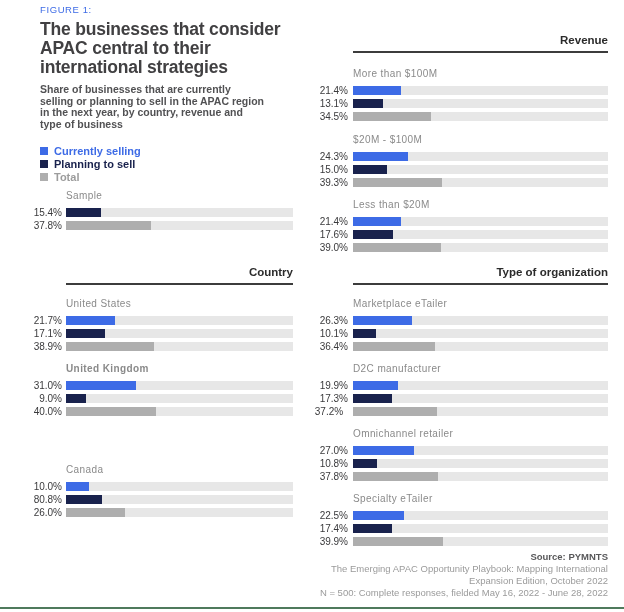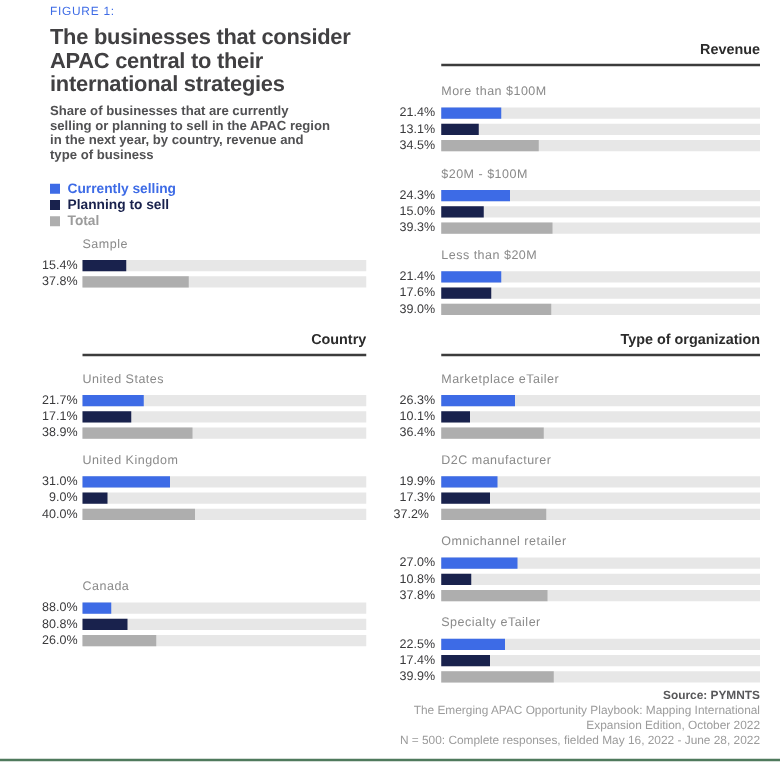--- a/index.html
+++ b/index.html
@@ -152,21 +152,21 @@
           </div>
         </div>
         <div class="bar-row">
           <span class="bar-value" style="width: 42px;">38.9%</span>
           <div class="bar-track" style="width: 227px; margin-left: 4px; background: rgb(231, 231, 231);">
             <div class="bar-fill" style="width: 87.9px; background: rgb(174, 174, 174);"></div>
           </div>
         </div>
       </div>
       <div class="group" style="left: 20px; top: 362px; width: 273px;">
-        <div class="group-label" style="margin-left: 46px;">United Kingdom</div>
+        <div class="group-label" style="margin-left: 46px; font-weight: bold;">United Kingdom</div>
         <div class="bar-row">
           <span class="bar-value" style="width: 42px;">31.0%</span>
           <div class="bar-track" style="width: 227px; margin-left: 4px; background: rgb(231, 231, 231);">
             <div class="bar-fill" style="width: 70.1px; background: rgb(61, 107, 230);"></div>
           </div>
         </div>
         <div class="bar-row">
           <span class="bar-value" style="width: 42px;">9.0%</span>
           <div class="bar-track" style="width: 227px; margin-left: 4px; background: rgb(231, 231, 231);">
             <div class="bar-fill" style="width: 20.3px; background: rgb(25, 34, 77);"></div>
@@ -175,21 +175,21 @@
         <div class="bar-row">
           <span class="bar-value" style="width: 42px;">40.0%</span>
           <div class="bar-track" style="width: 227px; margin-left: 4px; background: rgb(231, 231, 231);">
             <div class="bar-fill" style="width: 90.4px; background: rgb(174, 174, 174);"></div>
           </div>
         </div>
       </div>
       <div class="group" style="left: 20px; top: 427px; width: 273px;">
         <div class="group-label" style="margin-left: 46px; margin-top: 36px;">Canada</div>
         <div class="bar-row">
-          <span class="bar-value" style="width: 42px;">88.0%</span>
+          <span class="bar-value" style="width: 42px;">10.0%</span>
           <div class="bar-track" style="width: 227px; margin-left: 4px; background: rgb(231, 231, 231);">
             <div class="bar-fill" style="width: 22.6px; background: rgb(61, 107, 230);"></div>
           </div>
         </div>
         <div class="bar-row">
           <span class="bar-value" style="width: 42px;">80.8%</span>
           <div class="bar-track" style="width: 227px; margin-left: 4px; background: rgb(231, 231, 231);">
             <div class="bar-fill" style="width: 36.2px; background: rgb(25, 34, 77);"></div>
           </div>
         </div>

